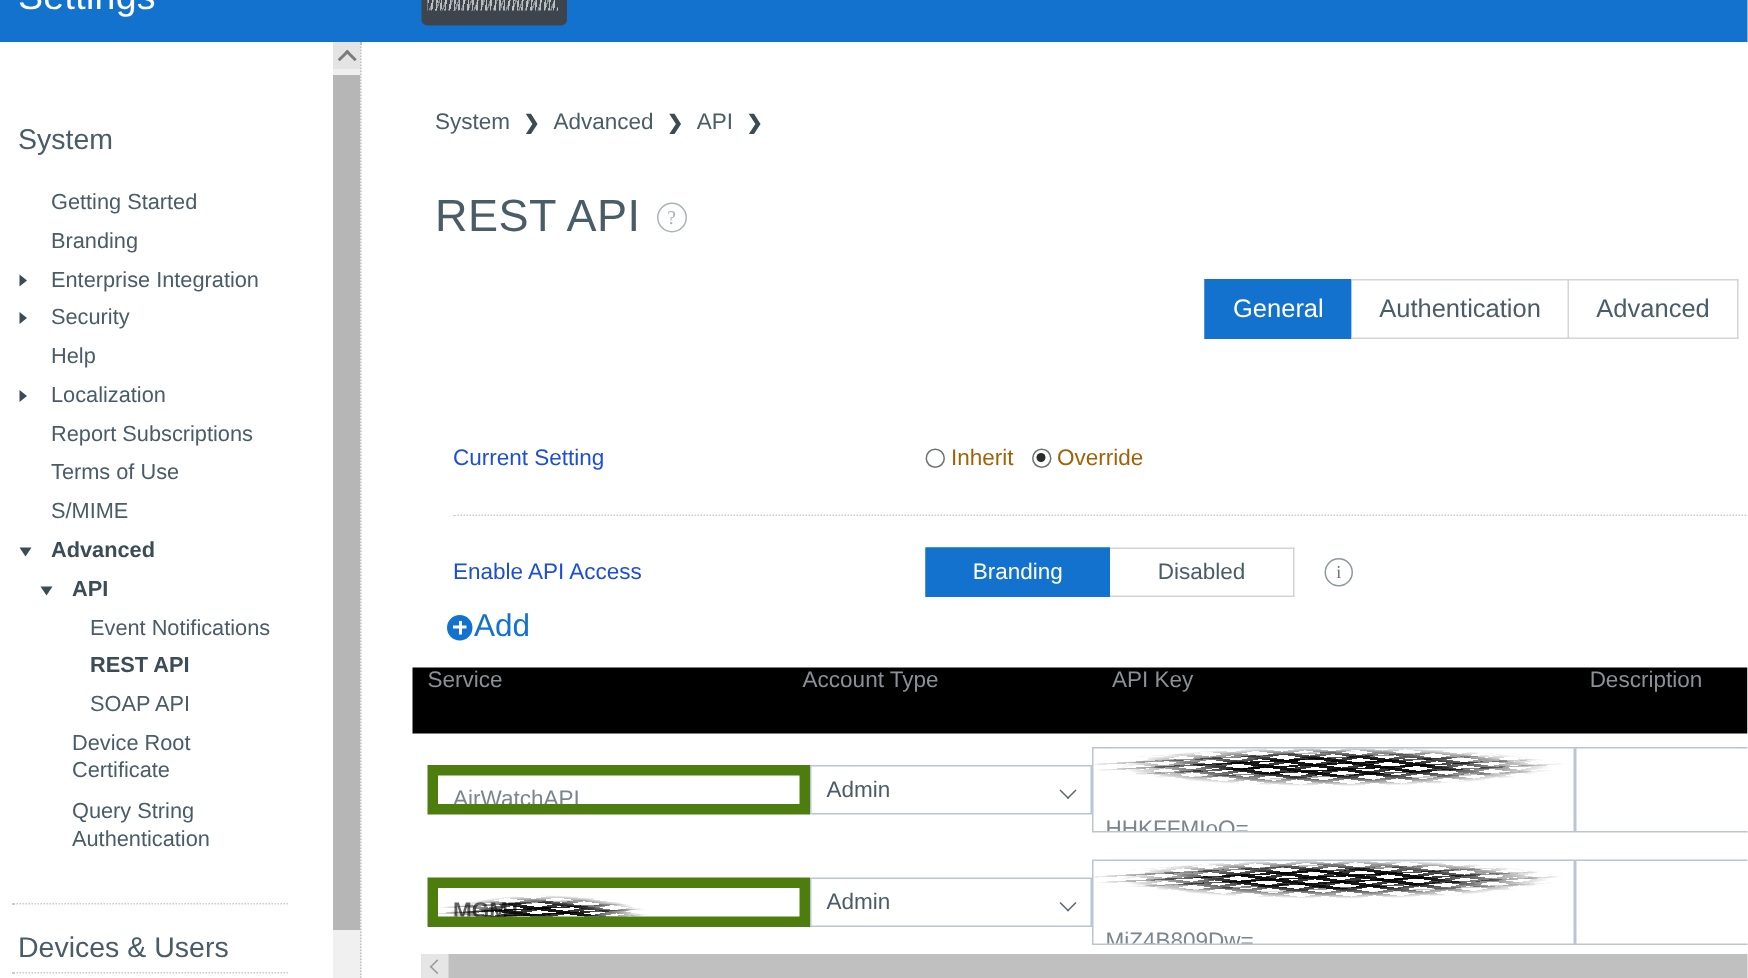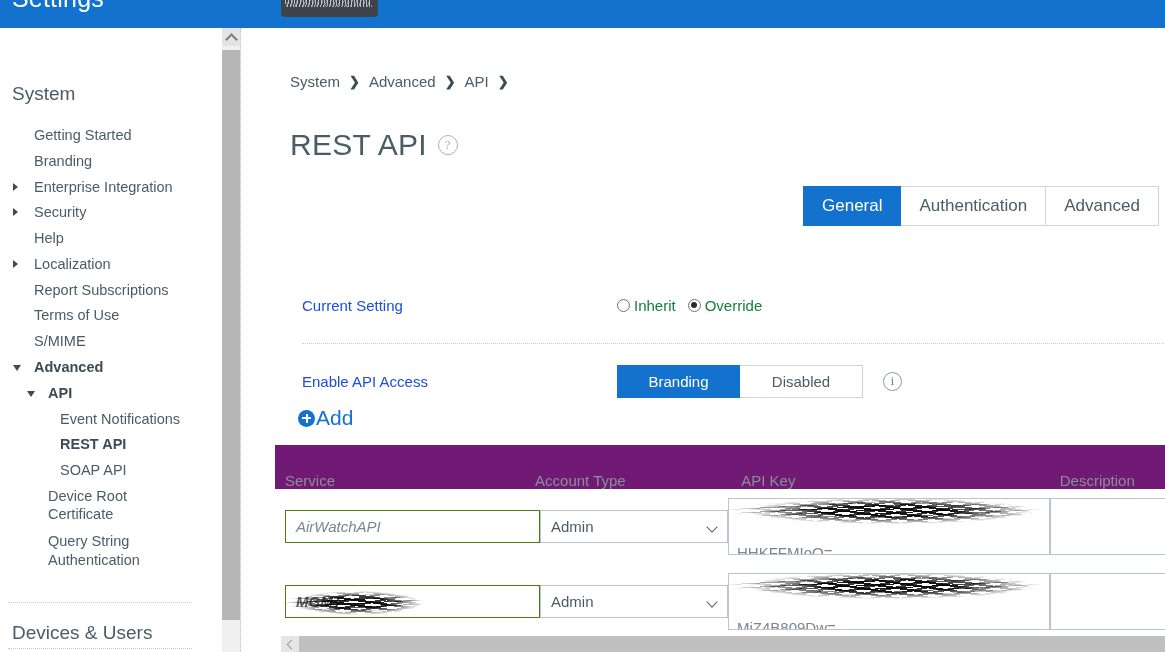--- a/index.html
+++ b/index.html
@@ -158,21 +158,21 @@
   .form-label { font-size: 15px; color: #1d4ed8; width: 315px; }
   #row-current { top: 252px; height: 50px; }
   #row-enable  { top: 325px; height: 56px; }
   .row-rule {
     position: absolute; left: 60px; width: 880px;
     border-top: 1px dotted #c9ced2; height: 0;
   }
   #rule-1 { top: 315px; }
 
   .radio-group { display: flex; align-items: center; gap: 12px; }
-  .radio-opt { display: flex; align-items: center; gap: 4px; font-size: 15px; color: #15803d;}
+  .radio-opt { display: flex; align-items: center; gap: 4px; font-size: 15px; color: #a16207;}
   .radio {
     width: 13px; height: 13px; border-radius: 50%;
     border: 1px solid #6c7378; background: #fff;
     position: relative; flex: none;
   }
   .radio.checked::after {
     content: ""; position: absolute;
     left: 2.5px; top: 2.5px; width: 6px; height: 6px;
     border-radius: 50%; background: #2b2b2b;
   }
@@ -207,46 +207,45 @@
   }
   .plus-circle::before { left:4px; top:7.5px; width:9px; height:2px; }
   .plus-circle::after  { left:7.5px; top:4px; width:2px; height:9px; }
 
   
   #table-wrap {
     position: absolute; left: 33px; top: 417px;
     width: 890px; height: 175px;
   }
   #table-head {
-    display: flex; height: 44px; background: #701a75;
-    align-items: flex-end;
+    display: flex; height: 44px; background: #000000;
+    align-items: flex-start;
     gap: 22px;
   }
   .th {
     font-size: 15px; color: #8a9096;
   }
   .th.c-service { width: 270px; padding-left: 10px; }
   .th.c-account { width: 210px; }
   .th.c-apikey  { width: 338px; }
   .th.c-desc    { width: 120px; }
 
   .tr { display: flex; align-items: center; height: 75px; }
   .td.c-service { width: 270px; padding-left: 10px; }
   .td.c-account { width: 210px; }
   .td.c-apikey  { width: 338px; }
   .td.c-desc    { width: 120px; }
 
   .txt-input {
     width: 255px; height: 33px;
-    border: 1px solid #4d7c0f;
+    border: 7px solid #4d7c0f;
     font-size: 15px; color: #7b858d;
     padding: 0 10px; line-height: 31px;
     background: #fff; overflow: hidden; white-space: nowrap;
     position: relative;
-    font-style: italic;
   }
   .sel {
     width: 188px; height: 33px;
     border: 1px solid #b9c6d2;
     font-size: 15px; color: #4a5c66;
     padding: 0 10px; line-height: 31px;
     background: #fff; position: relative;
   }
   .sel .chev {
     position: absolute; right: 11px; top: 12px;

